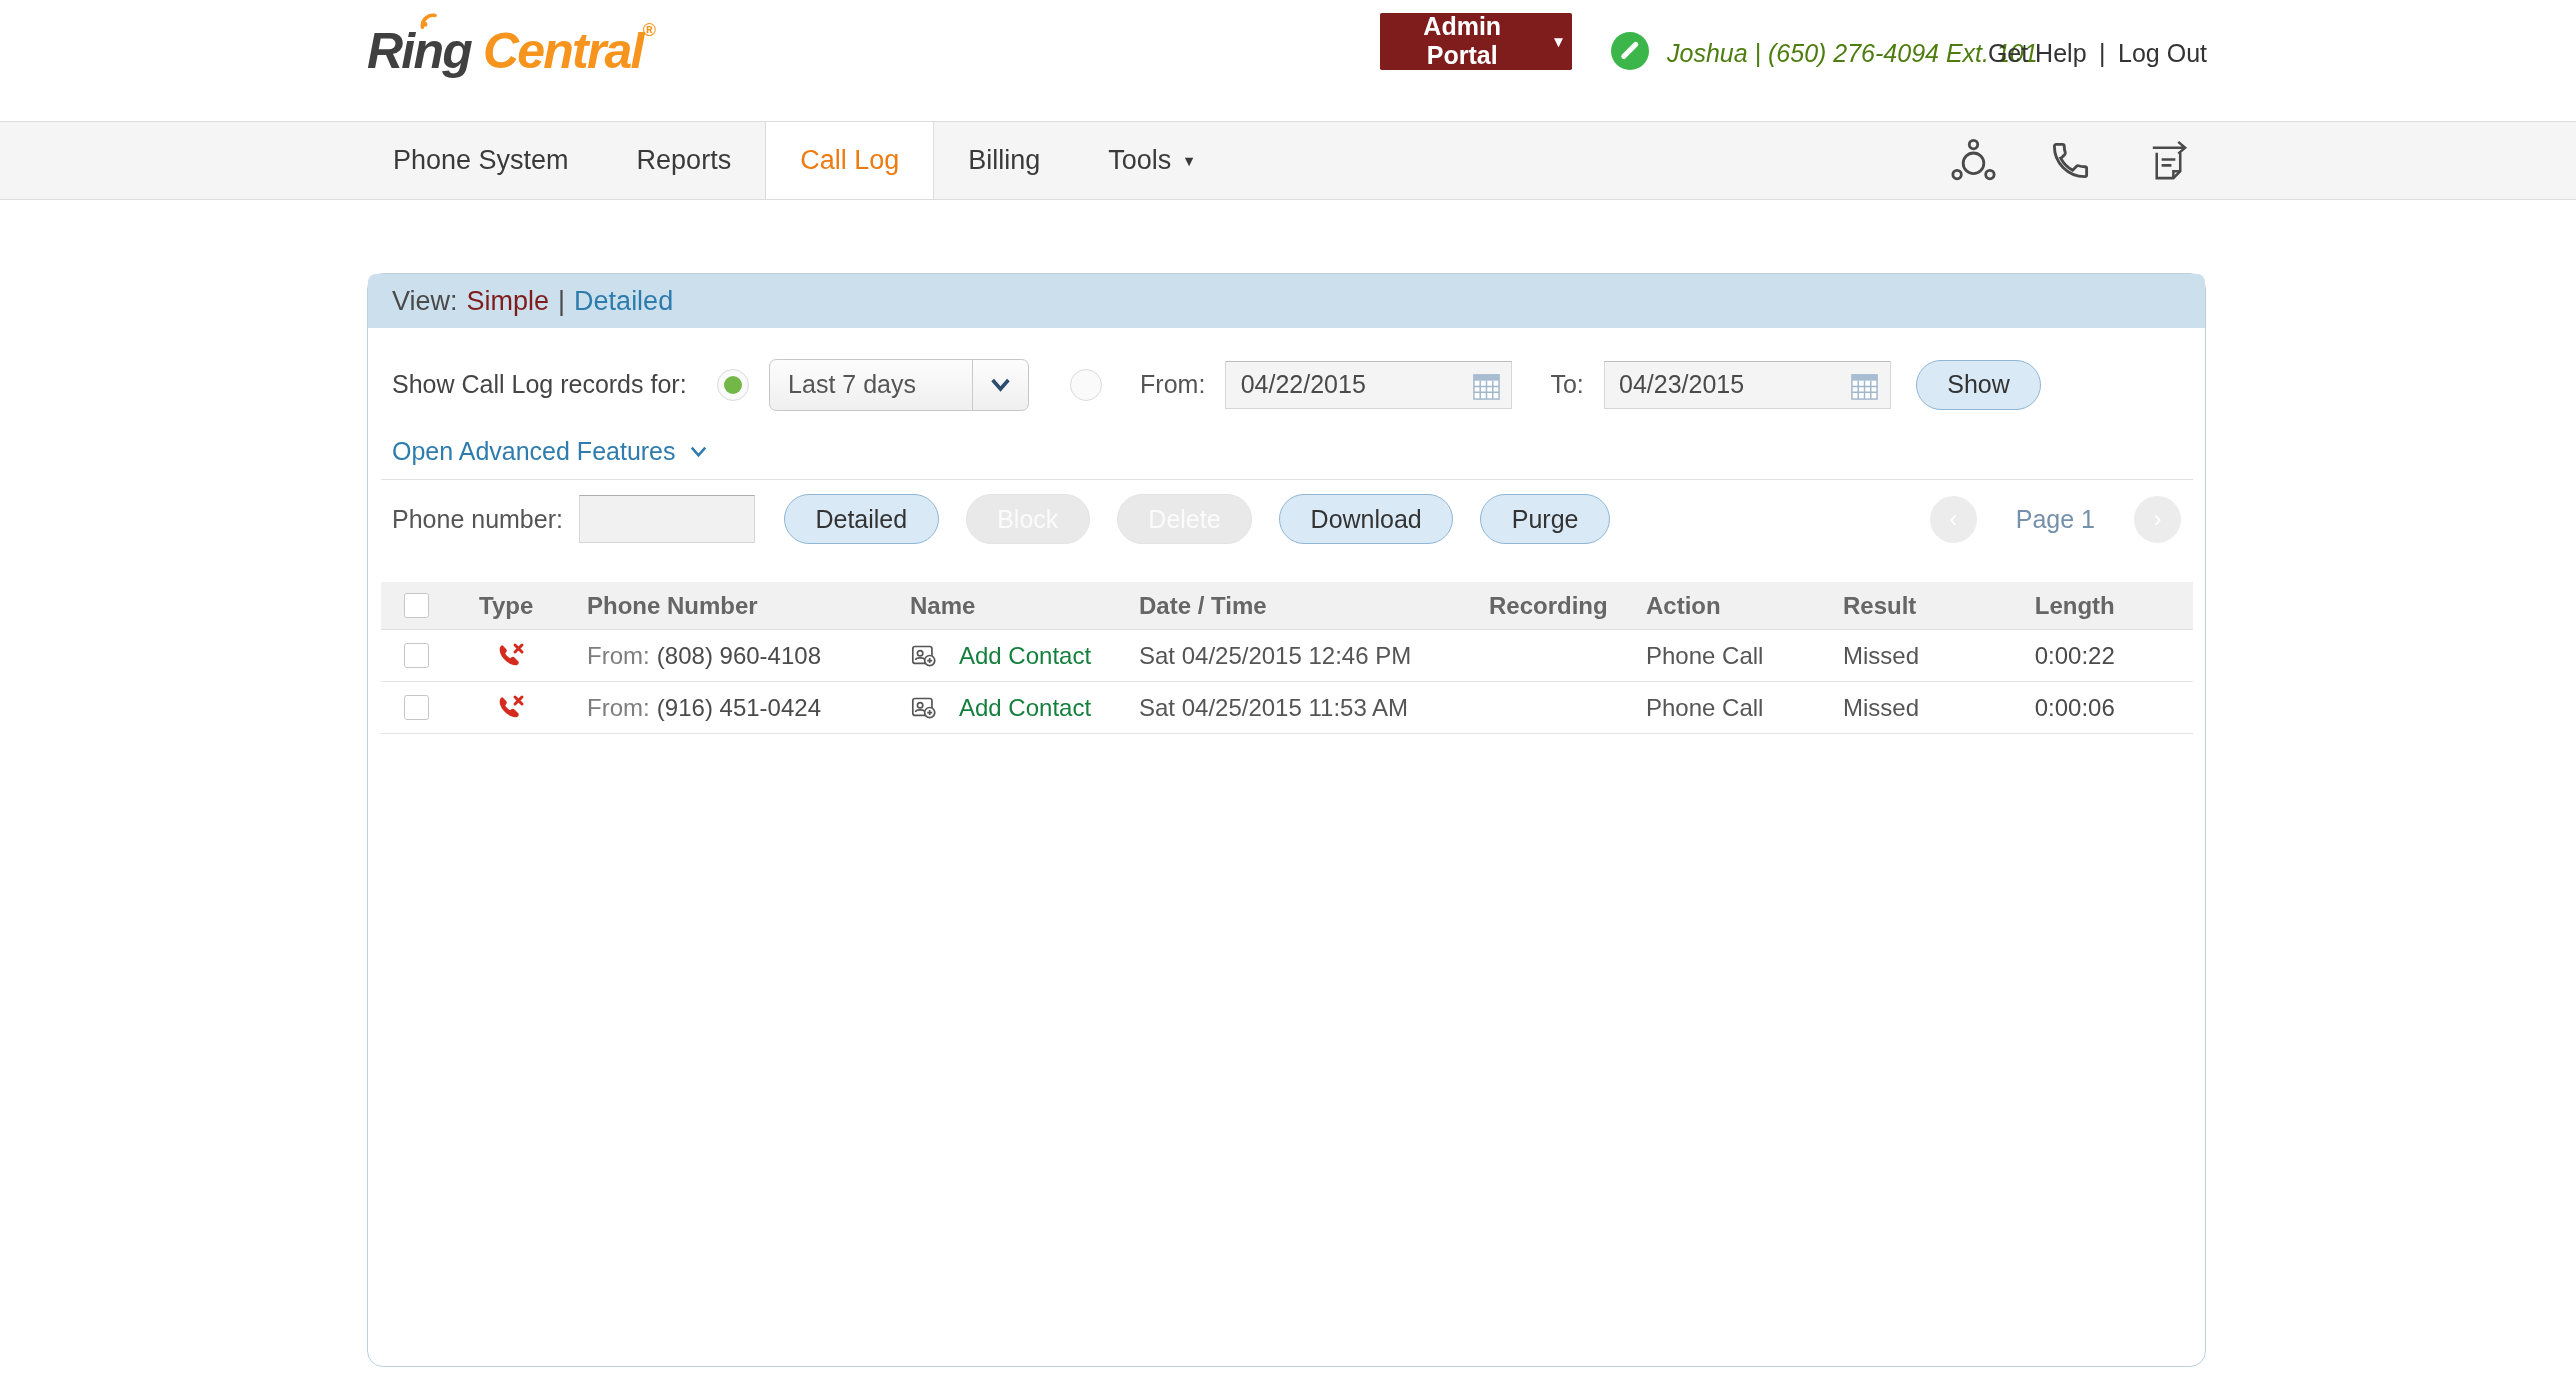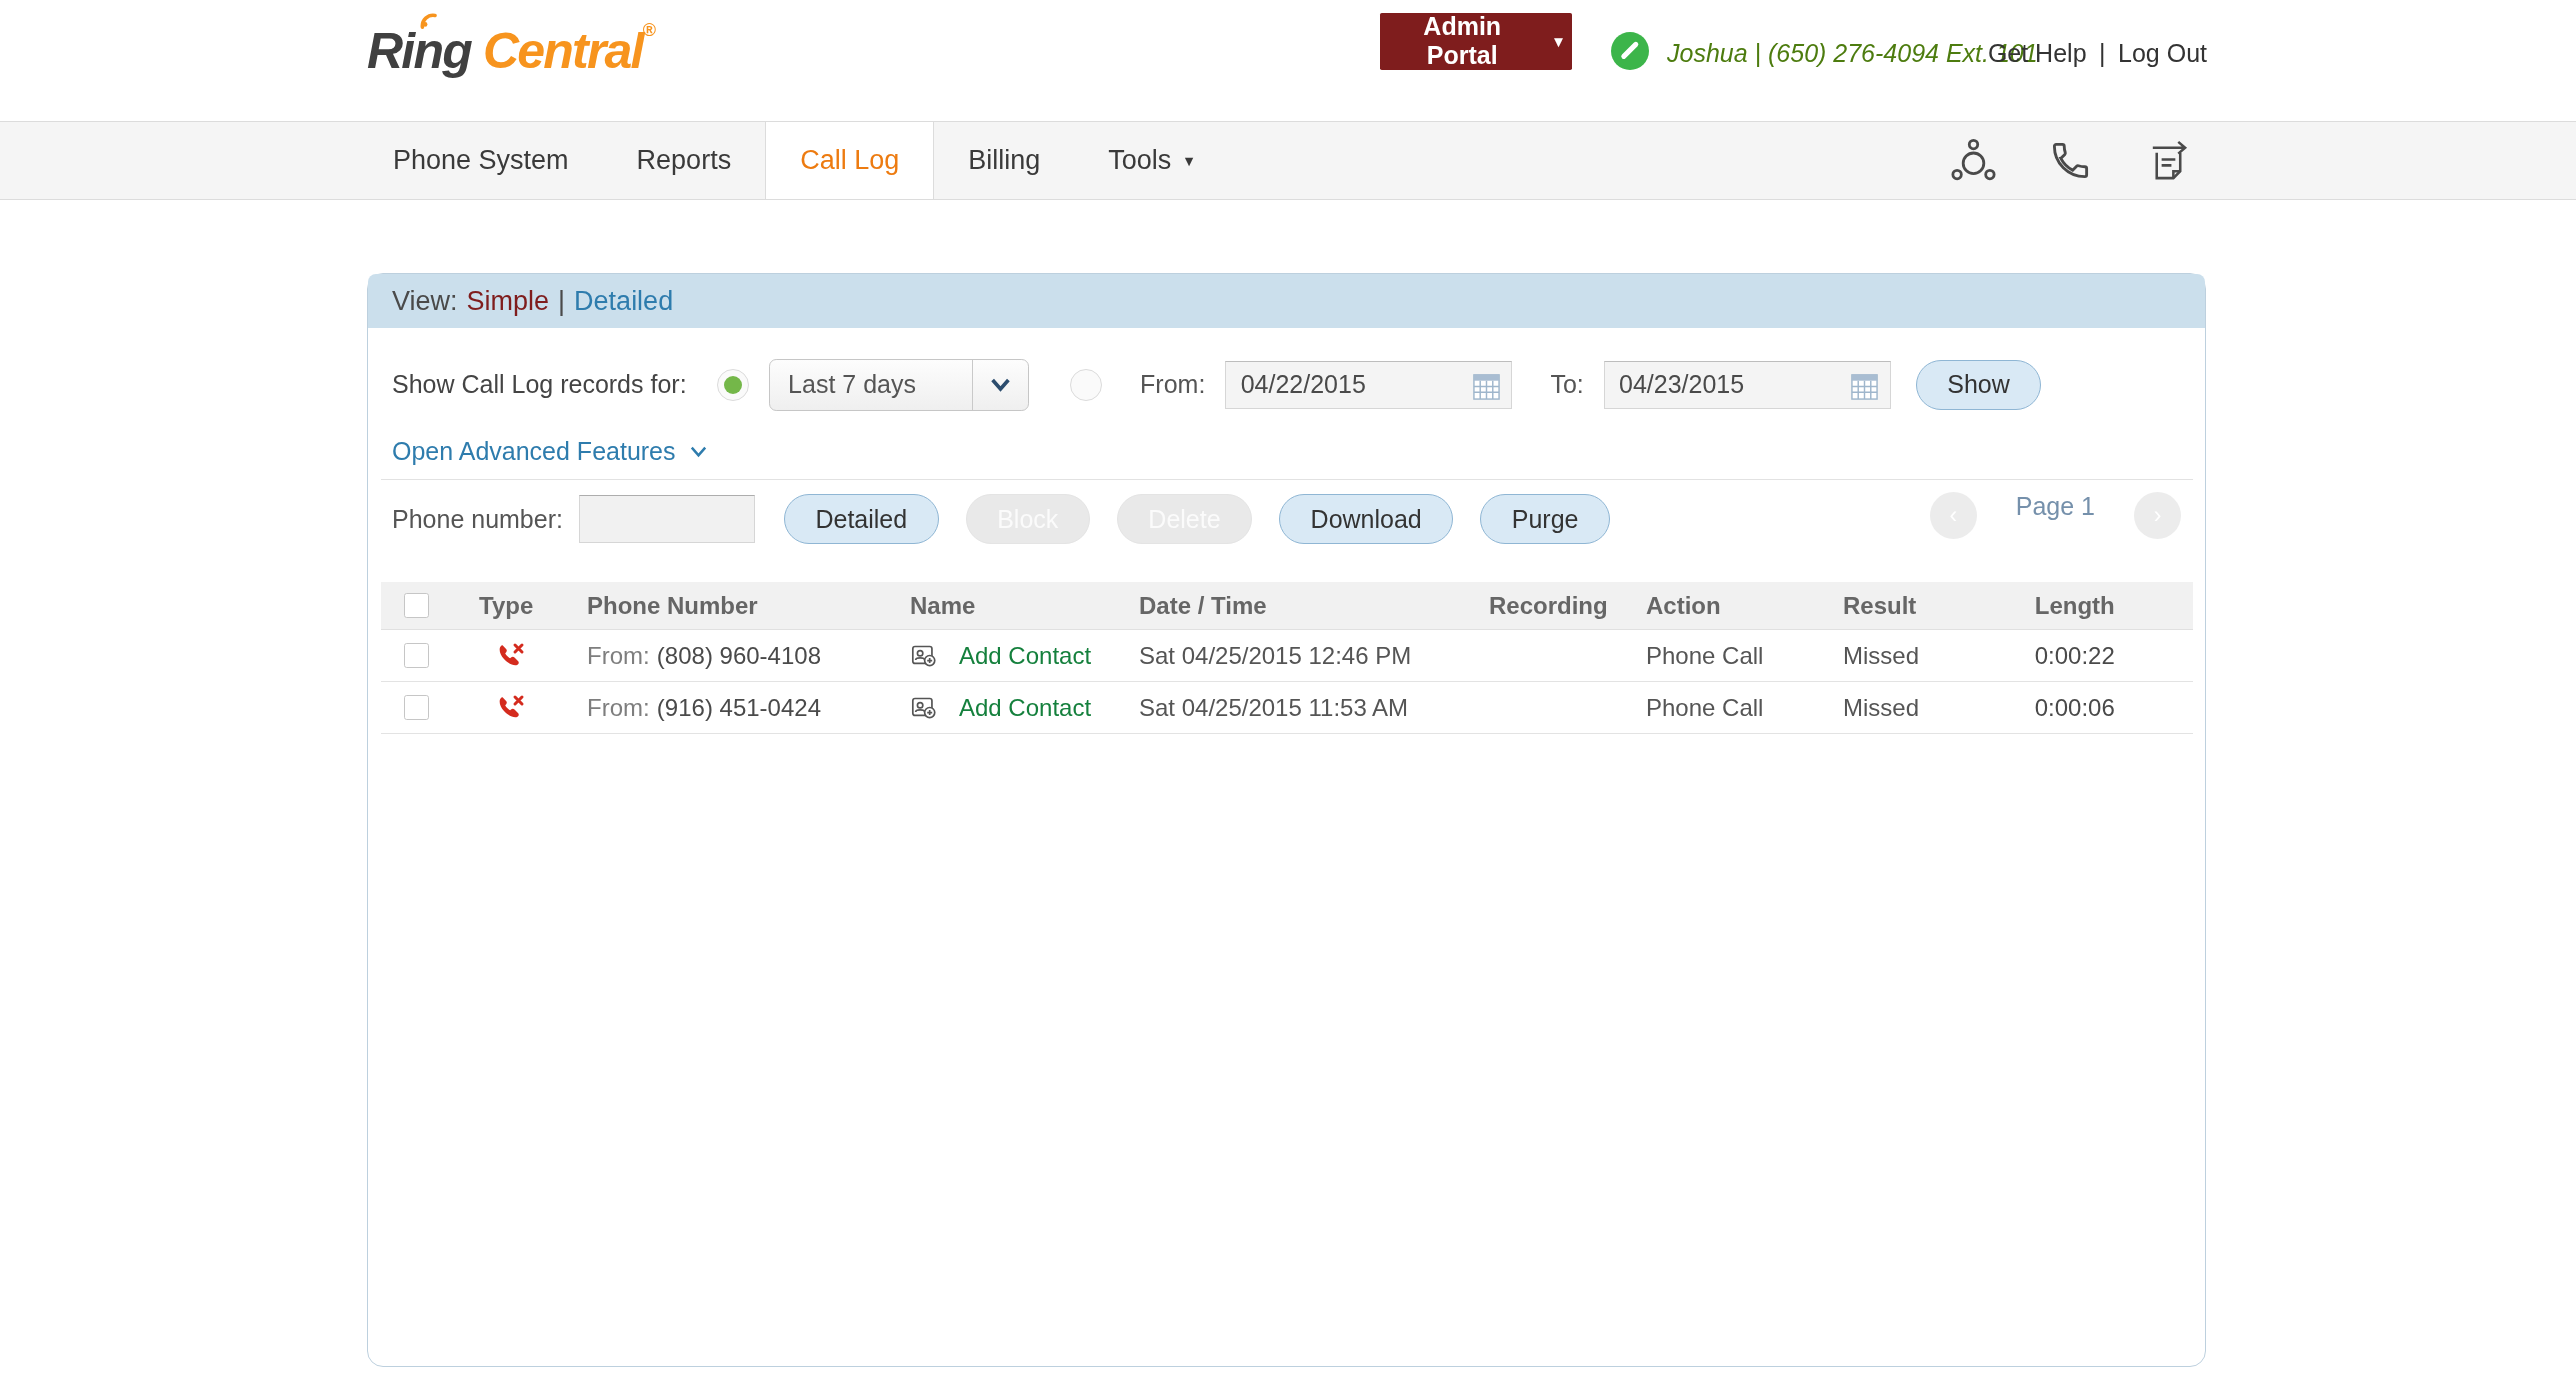--- a/index.html
+++ b/index.html
@@ -107,21 +107,21 @@
   .divider { margin:9px 12.5px 0 12.5px; border-top:0.9px solid #E2E2E2; height:0; }
 
   
   .toolbar-row { margin:12.5px 24px 0 24px; height:54px; display:flex; align-items:center; position:relative; font-size:25px; color:#555; }
   .phone-input {
     margin-left:16px; width:176px; height:48px; background:#F1F1F1;
     border:0.9px solid #D6D6D6; border-top:1.8px solid #ADADAD; outline:none;
     font-size:25px; padding:0 10.8px; color:#444; font-family:"Liberation Sans", sans-serif;
   }
   .toolbar-buttons { display:flex; margin-left:29px; gap:27px; }
-  .pagination { position:absolute; right:0; top:0; height:54px; display:flex; align-items:flex-start; gap:23px; }
+  .pagination { position:absolute; right:0; top:0; height:54px; display:flex; align-items:center; gap:23px; }
   .page-circle {
     width:47px; height:47px; border-radius:50%; background:#ECECEC; border:none;
     color:#fff; font-size:23px; display:flex; align-items:center; justify-content:center; cursor:default;
     font-family:"Liberation Sans", sans-serif;
   }
   .page-label { color:#7590AB; font-size:25px; padding:0 16px; }
 
   
   .call-table { margin:36px 12.5px 0 12.5px; font-size:24px; }
   .tgrid { display:grid; grid-template-columns:86px 108px 323px 229px 350px 157px 197px 130px 1fr; align-items:center; }

